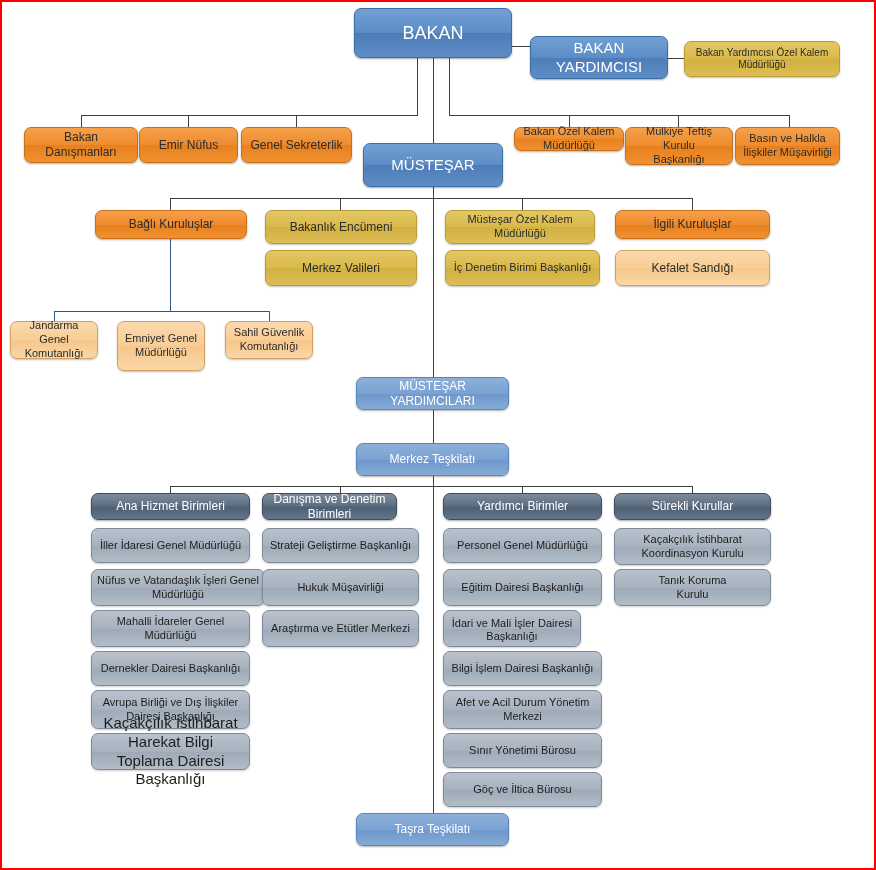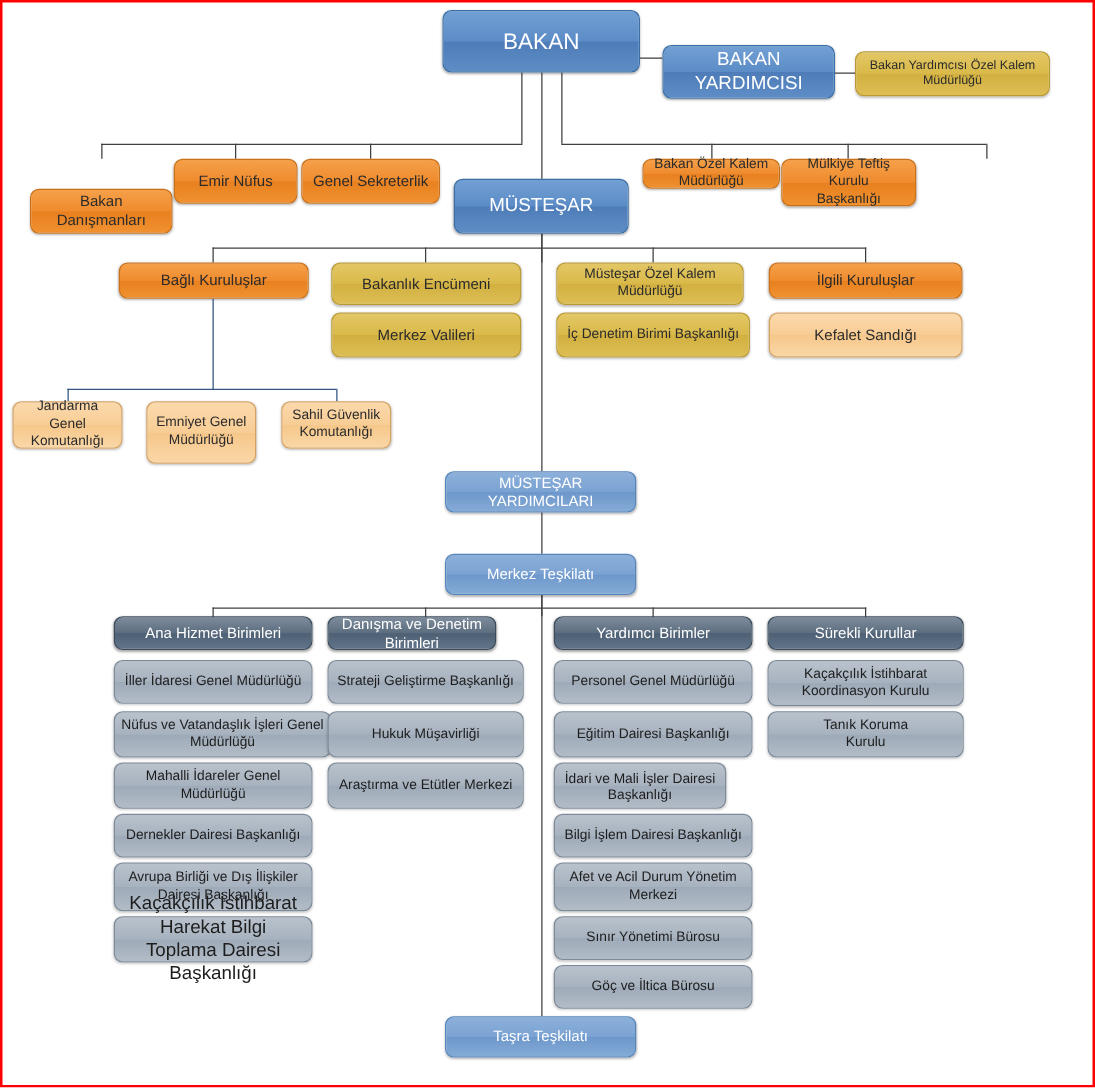--- a/index.html
+++ b/index.html
@@ -127,21 +127,21 @@
 
   <div class="ln v" style="left:431px; top:56px; height:85px;"></div>
 
   <div class="ln v" style="left:447px; top:56px; height:57px;"></div>
 
   <div class="ln h" style="left:79px; top:113px; width:337px;"></div>
   <div class="ln v" style="left:79px; top:113px; height:12px;"></div>
   <div class="ln v" style="left:186px; top:113px; height:12px;"></div>
   <div class="ln v" style="left:294px; top:113px; height:12px;"></div>
 
-  <div class="node n-orange fs12" style="left:22px; top:125px; width:114px; height:36px;margin-top:24px;">
+  <div class="node n-orange fs12" style="left:22px; top:125px; width:114px; height:36px;">
     <span>Bakan Danışmanları</span>
   </div>
   <div class="node n-orange fs12" style="left:137px; top:125px; width:99px; height:36px;">
     <span>Emir Nüfus</span>
   </div>
   <div class="node n-orange fs12" style="left:239px; top:125px; width:111px; height:36px;">
     <span>Genel Sekreterlik</span>
   </div>
 
   <div class="ln h" style="left:447px; top:113px; width:340px;"></div>
@@ -149,20 +149,24 @@
   <div class="ln v" style="left:676px; top:113px; height:12px;"></div>
   <div class="ln v" style="left:787px; top:113px; height:12px;"></div>
 
   <div class="node n-orange fs11" style="left:512px; top:125px; width:110px; height:24px;">
     <span>Bakan Özel Kalem
 Müdürlüğü</span>
   </div>
   <div class="node n-orange fs11" style="left:623px; top:125px; width:108px; height:38px;">
     <span>Mülkiye Teftiş Kurulu
 Başkanlığı</span>
+  </div>
+  <div class="node n-orange fs11" style="left:733px; top:125px; width:105px; height:38px;">
+    <span>Basın ve Halkla
+İlişkiler Müşavirliği</span>
   </div>
 
   <div class="node n-blue fs15" style="left:361px; top:141px; width:140px; height:44px;">
     <span>MÜSTEŞAR</span>
   </div>
 
   <div class="ln v" style="left:431px; top:185px; height:23px;"></div>
   <div class="ln h" style="left:168px; top:196px; width:523px;"></div>
   <div class="ln v" style="left:168px; top:196px; height:12px;"></div>
   <div class="ln v" style="left:338px; top:196px; height:12px;"></div>

